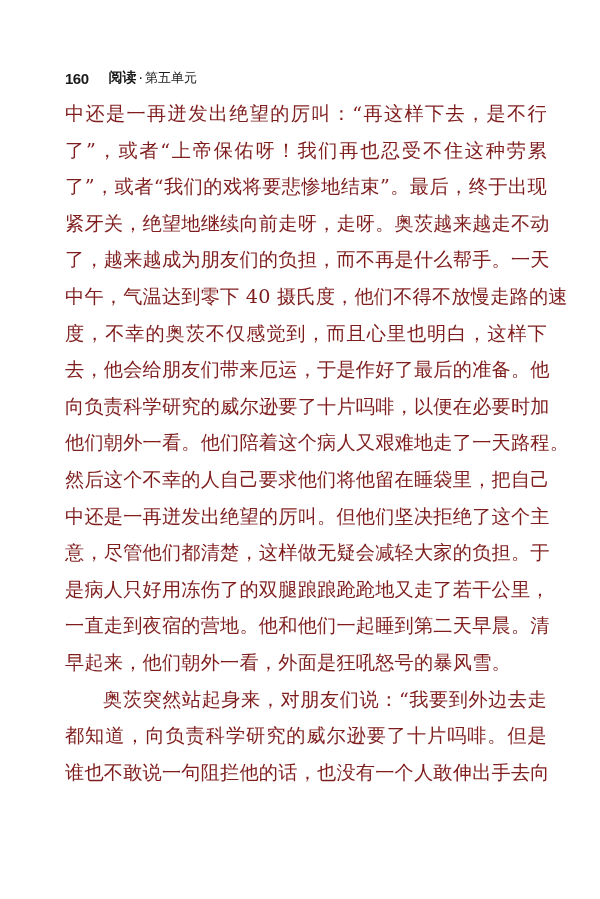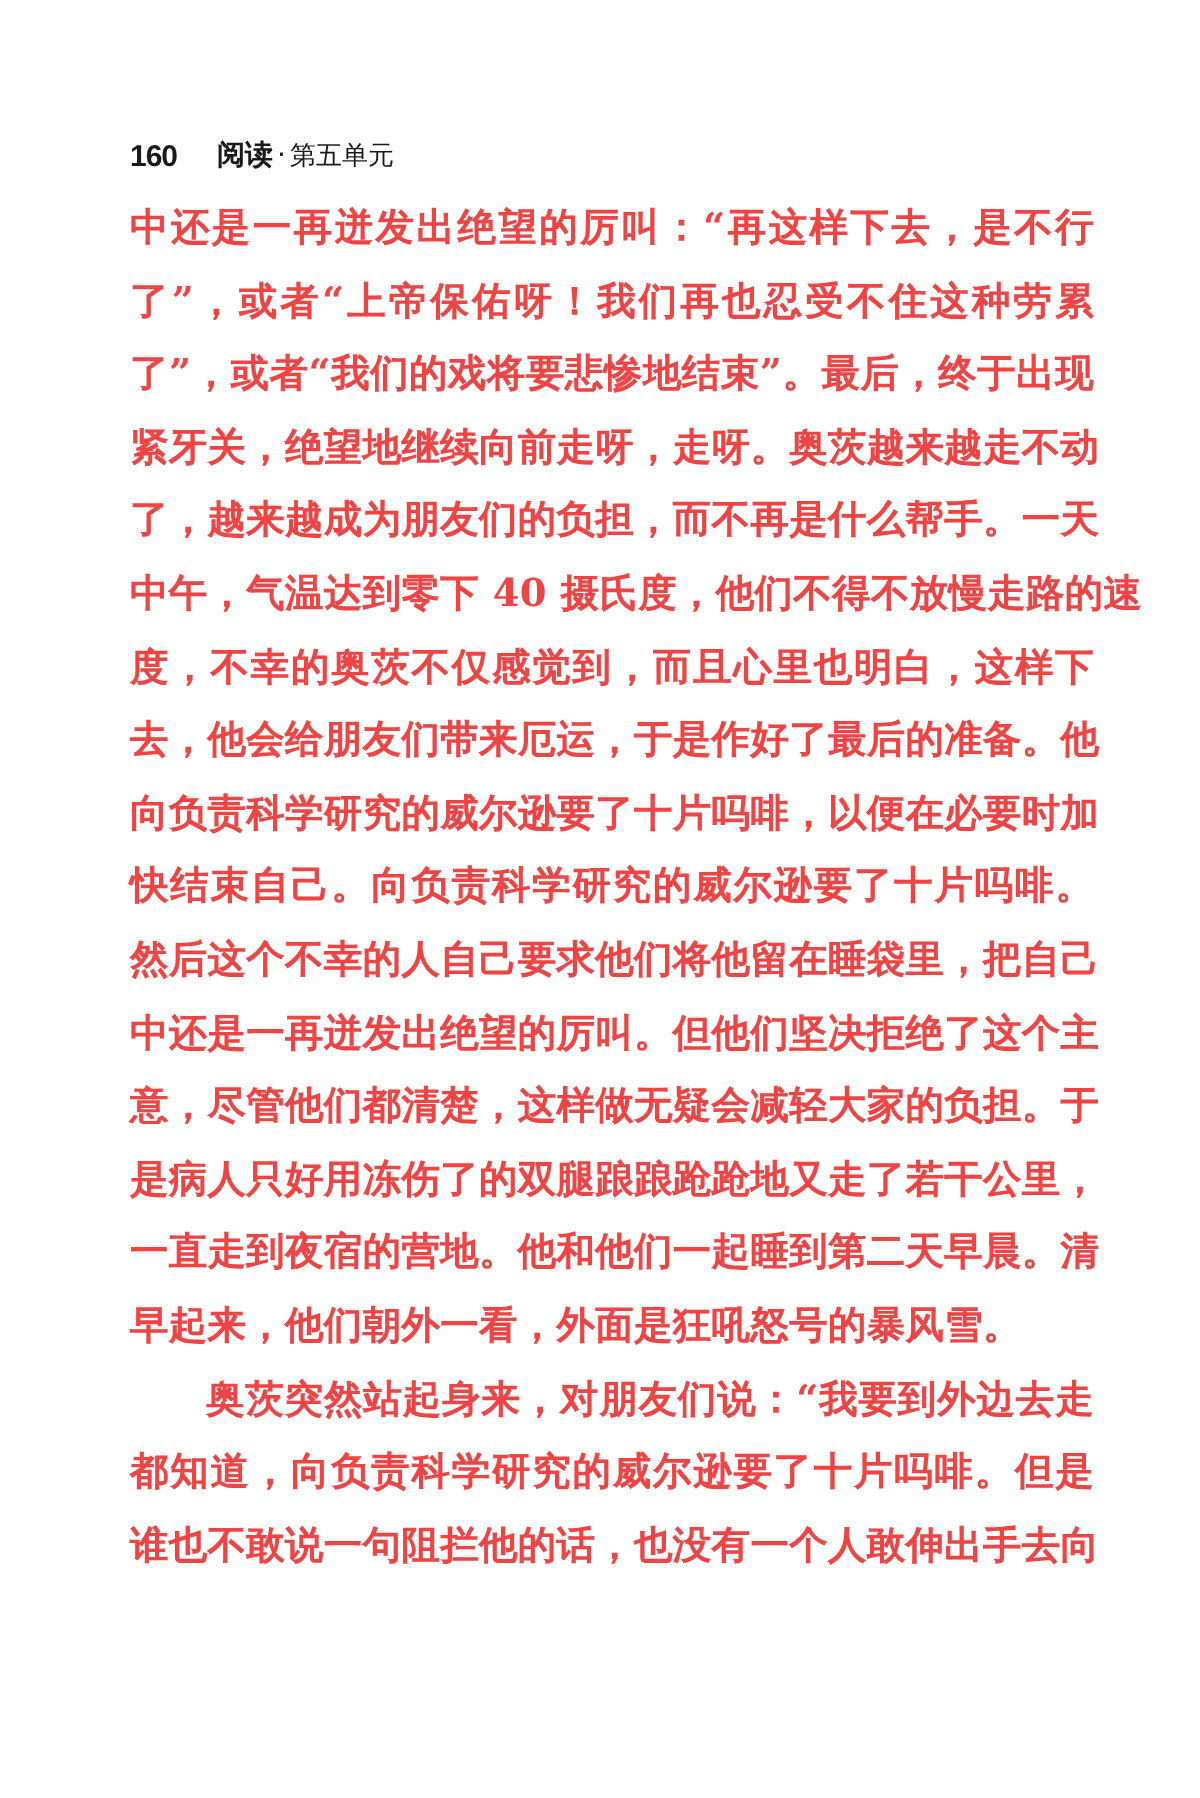--- a/index.html
+++ b/index.html
@@ -62,22 +62,21 @@
     }
     .line {
       height: 36.6px;
       line-height: 36.6px;
       font-family: "DejaVu Serif", serif;
       font-size: 19.2px;
       letter-spacing: 0.2px;
       white-space: nowrap;
       text-align: justify;
       text-align-last: justify;
-      color: #ef4444;
-      font-weight: bold;
+      color: #7f1d1d;
     }
     .line.last {
       text-align-last: left;
     }
     .line.indent {
       padding-left: 38px;
     }
   </style>
 </head>
 <body>
@@ -94,21 +93,21 @@
   <div class="body-text">
     <div class="line">中还是一再迸发出绝望的厉叫：“再这样下去，是不行</div>
     <div class="line">了”，或者“上帝保佑呀！我们再也忍受不住这种劳累</div>
     <div class="line">了”，或者“我们的戏将要悲惨地结束”。最后，终于出现</div>
     <div class="line">紧牙关，绝望地继续向前走呀，走呀。奥茨越来越走不动</div>
     <div class="line">了，越来越成为朋友们的负担，而不再是什么帮手。一天</div>
     <div class="line">中午，气温达到零下 40 摄氏度，他们不得不放慢走路的速</div>
     <div class="line">度，不幸的奥茨不仅感觉到，而且心里也明白，这样下</div>
     <div class="line">去，他会给朋友们带来厄运，于是作好了最后的准备。他</div>
     <div class="line">向负责科学研究的威尔逊要了十片吗啡，以便在必要时加</div>
-    <div class="line">快结束自己。向负责科学研究的威尔逊要了十片吗啡。</div>
+    <div class="line">他们朝外一看。他们陪着这个病人又艰难地走了一天路程。</div>
     <div class="line">然后这个不幸的人自己要求他们将他留在睡袋里，把自己</div>
     <div class="line">中还是一再迸发出绝望的厉叫。但他们坚决拒绝了这个主</div>
     <div class="line">意，尽管他们都清楚，这样做无疑会减轻大家的负担。于</div>
     <div class="line">是病人只好用冻伤了的双腿踉踉跄跄地又走了若干公里，</div>
     <div class="line">一直走到夜宿的营地。他和他们一起睡到第二天早晨。清</div>
     <div class="line last">早起来，他们朝外一看，外面是狂吼怒号的暴风雪。</div>
     <div class="line indent">奥茨突然站起身来，对朋友们说：“我要到外边去走</div>
     <div class="line">都知道，向负责科学研究的威尔逊要了十片吗啡。但是</div>
     <div class="line">谁也不敢说一句阻拦他的话，也没有一个人敢伸出手去向</div>
 

